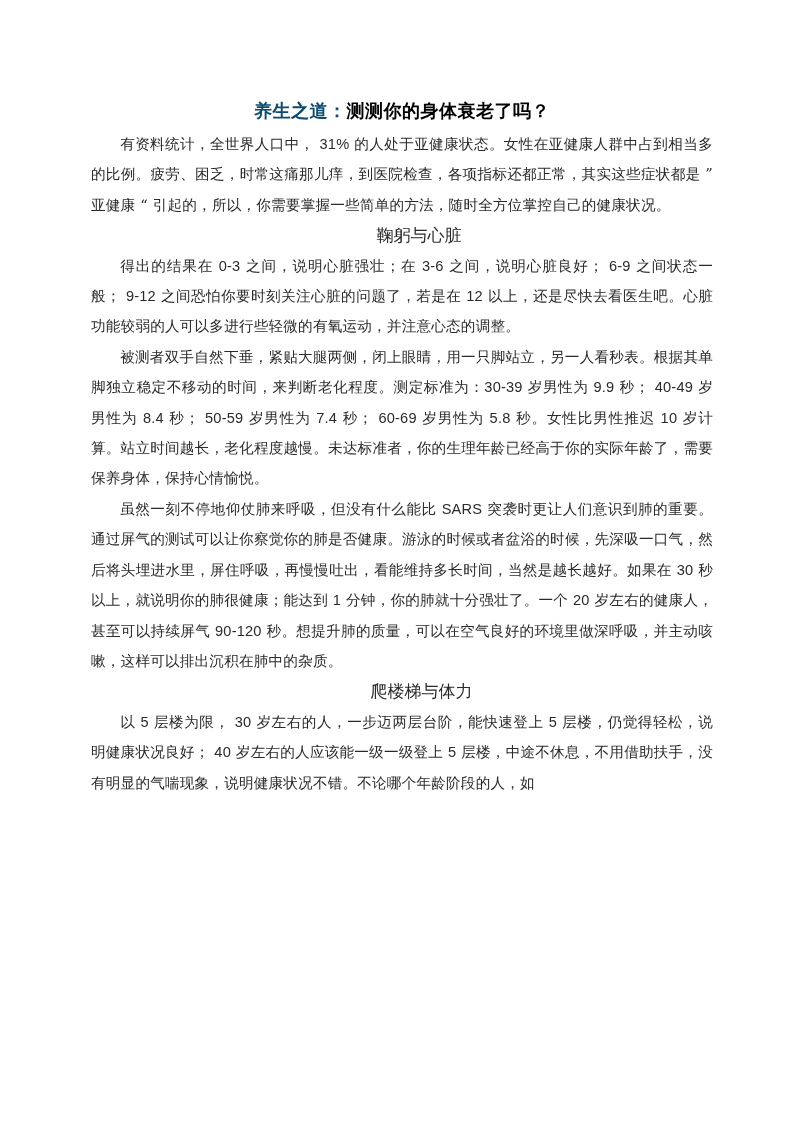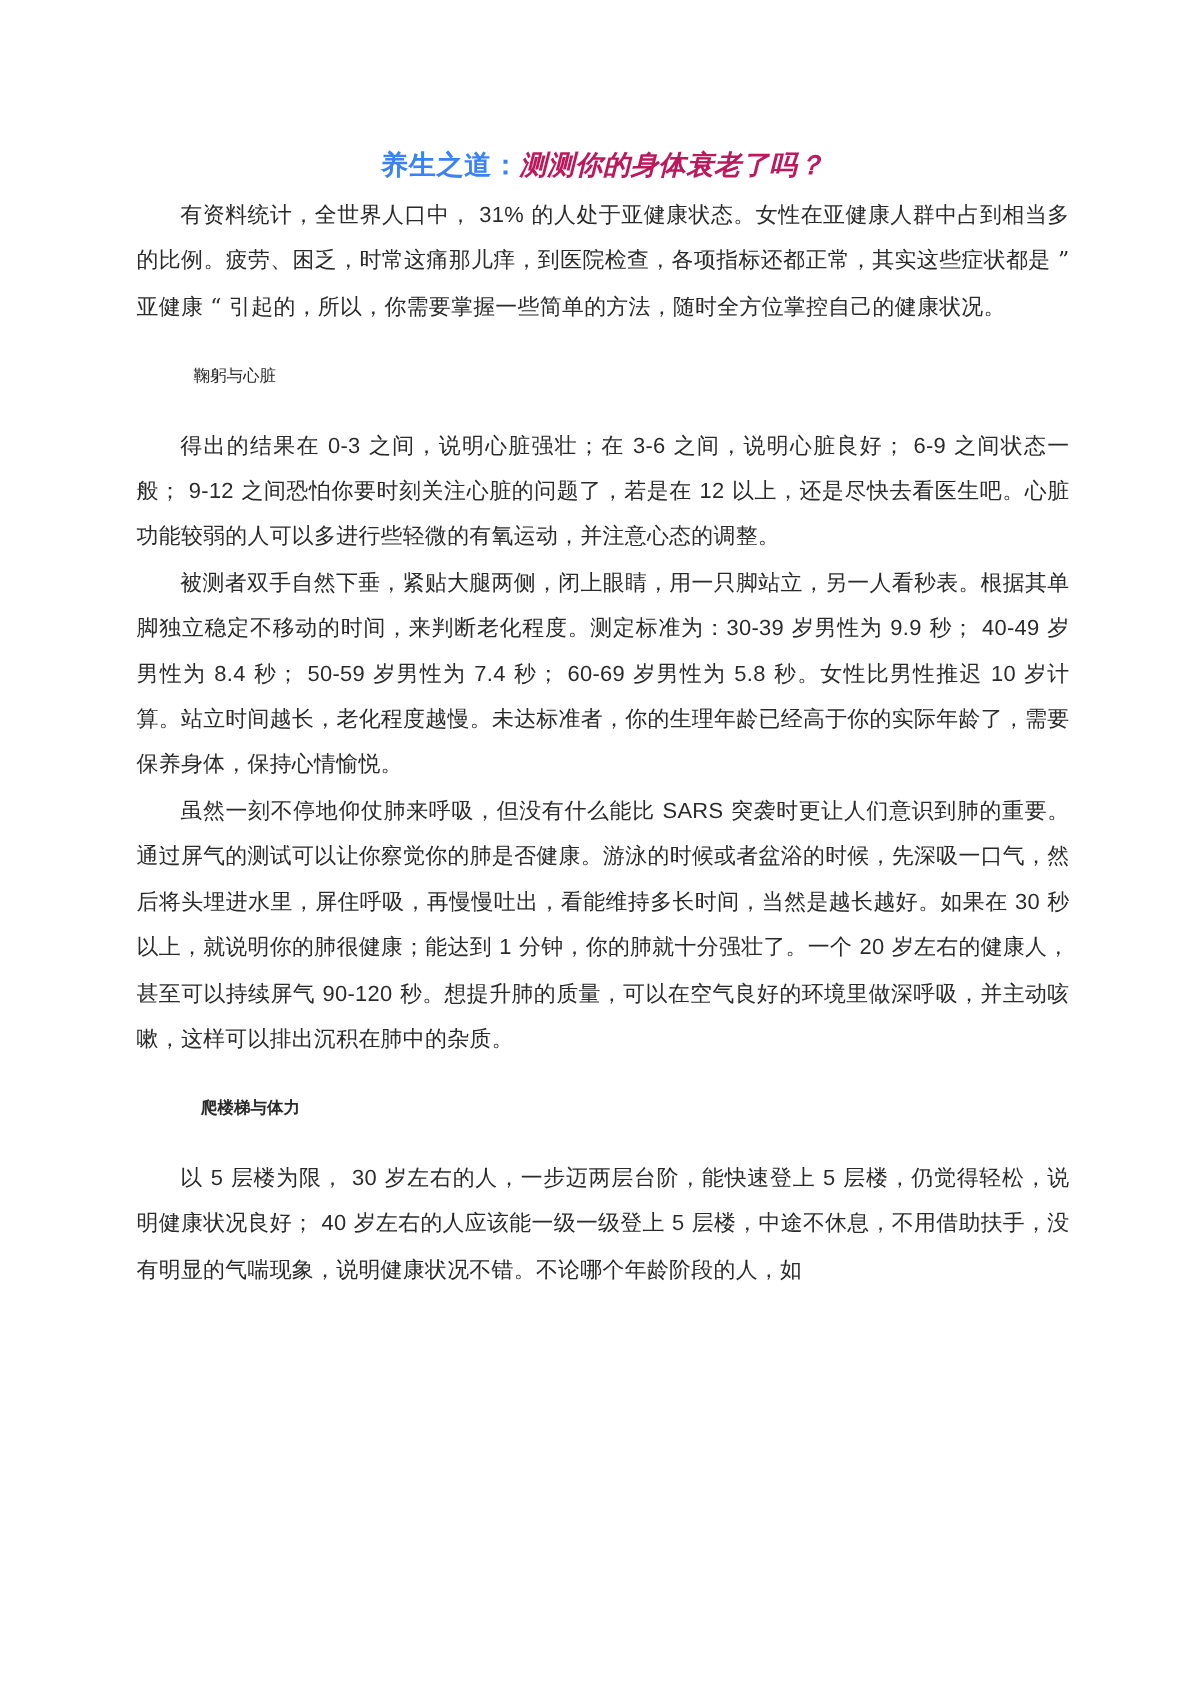--- a/index.html
+++ b/index.html
@@ -24,41 +24,41 @@
     .title {
       text-align: center;
       font-size: 18px;
       font-weight: bold;
       line-height: 30px;
       height: 30px;
       margin: 0 0 3px 0;
       letter-spacing: 0.5px;
       white-space: nowrap;
     }
-    .title .t-black { color: #3b82f6; }
-    .title .t-blue { color: #be185d; font-style: italic; }
+    .title .t-black { color: #0c4a6e; }
+    .title .t-blue { color: #000000; }
     .para {
       font-size: 14.6px;
       line-height: 30.4px;
       margin: 0;
       text-align: justify;
       text-indent: 2em;
       color: #2a2a2a;
       letter-spacing: 0.2px;
     }
     .heading {
-      font-size: 11px;
+      font-size: 17px;
       line-height: 30.4px;
-      margin: 16px;
+      margin: 0;
       padding-left: 2em;
       color: #2a2a2a;
+      text-align: center;
     }
     .heading.extra-indent {
       padding-left: calc(2em + 5px);
-      font-weight: bold;
     }
     .num {
       font-family: "Liberation Sans", "DejaVu Sans", sans-serif;
     }
   </style>
 </head>
 <body>
 
 <div class="page">
   <h1 class="title">

